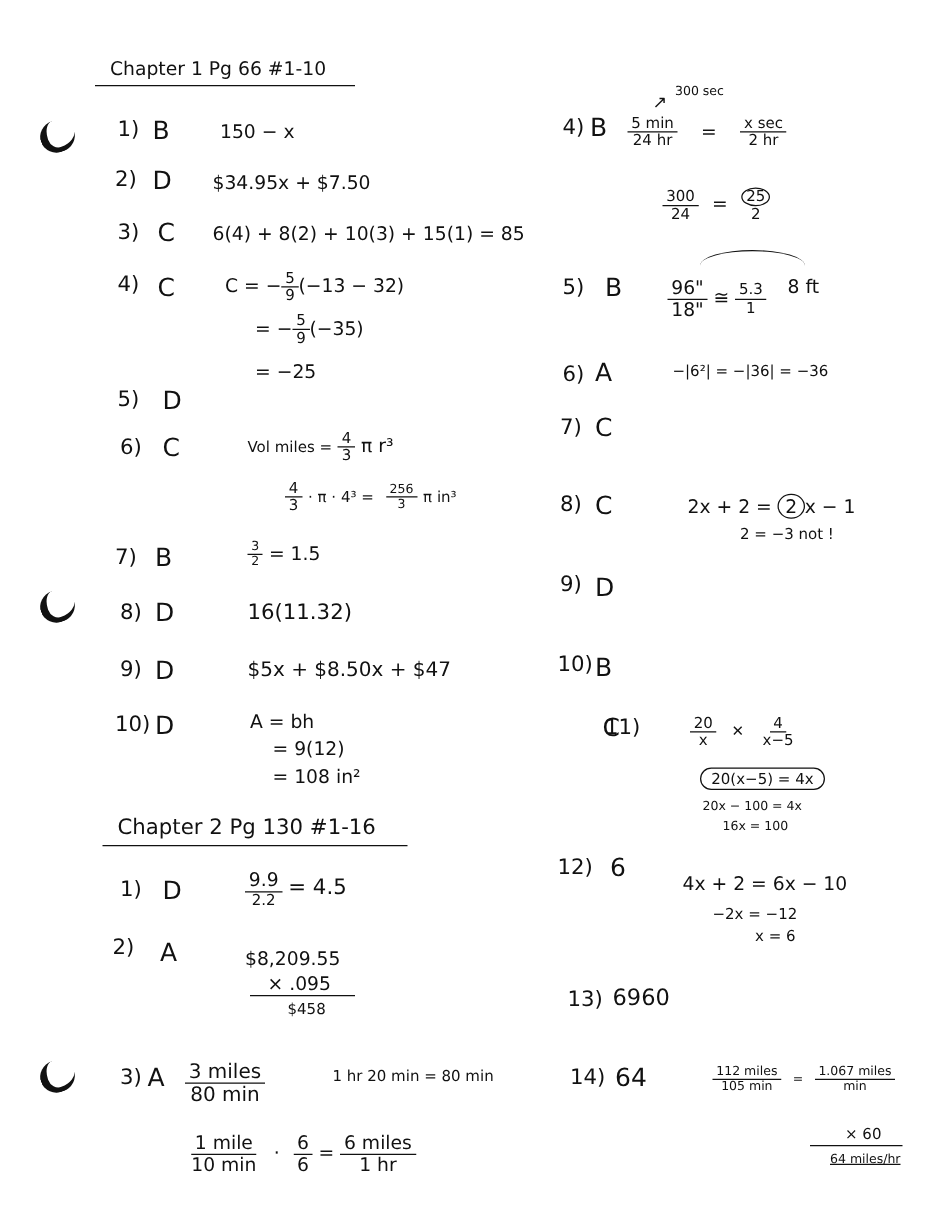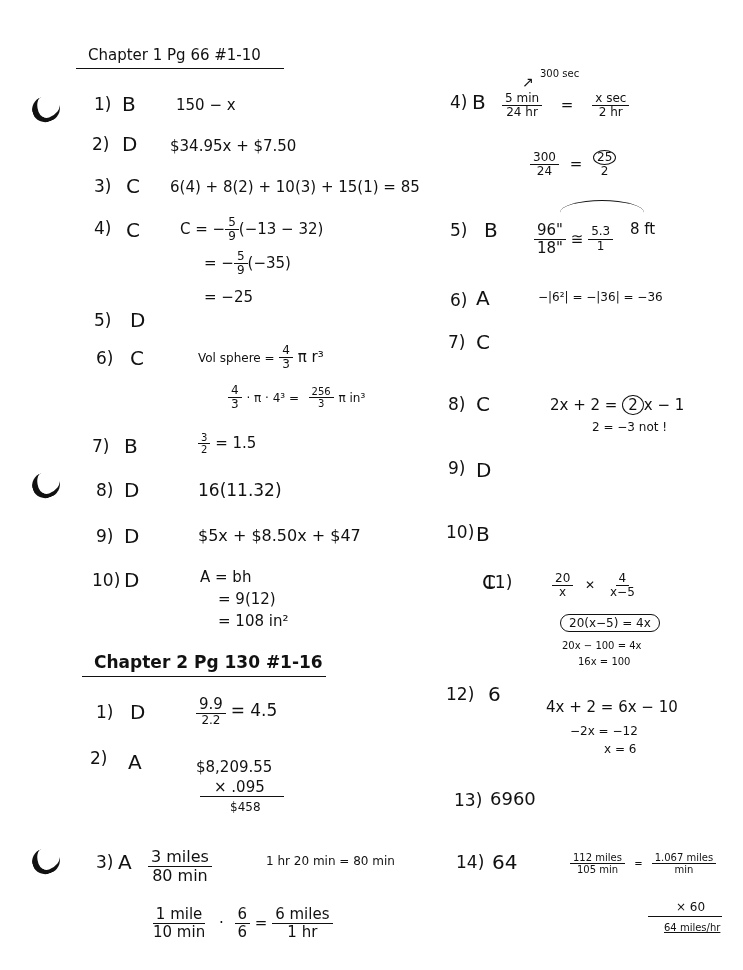--- a/index.html
+++ b/index.html
@@ -66,21 +66,21 @@
     </span><span>(−35)</span>
 </div>
 <div class="abs hw work" style="left:204px;top:288px;">= −25</div>
 
 <div class="abs hw q" style="left:94px;top:310px;">5)</div>
 <div class="abs hw ans" style="left:130px;top:308px;">D</div>
 
 <div class="abs hw q" style="left:96px;top:348px;">6)</div>
 <div class="abs hw ans" style="left:130px;top:346px;">C</div>
 <div class="abs hw work" style="left:198px;top:344px;">
-  <span class="small">Vol sphere =</span>
+  <span class="small">Vol miles =</span>
   <span class="frac small">
       <span class="num">4</span>
       <span class="den">3</span>
     </span>
   <span>π r³</span>
 </div>
 <div class="abs hw work" style="left:228px;top:384px;">
   <span class="frac small">
       <span class="num">4</span>
       <span class="den">3</span>
@@ -110,21 +110,21 @@
 <div class="abs hw q" style="left:96px;top:526px;">9)</div>
 <div class="abs hw ans" style="left:124px;top:524px;">D</div>
 <div class="abs hw work" style="left:198px;top:526px;font-size:16px;">$5x + $8.50x + $47</div>
 
 <div class="abs hw q" style="left:92px;top:570px;">10)</div>
 <div class="abs hw ans" style="left:124px;top:568px;">D</div>
 <div class="abs hw work" style="left:200px;top:568px;">A = bh</div>
 <div class="abs hw work" style="left:218px;top:590px;">= 9(12)</div>
 <div class="abs hw work" style="left:218px;top:612px;">= 108 in²</div>
 
-<div class="abs hw heading2" style="left:94px;top:652px;font-weight:bold;">Chapter 2  Pg 130 #1-16</div>
+<div class="abs hw heading2" style="left:94px;top:652px;">Chapter 2  Pg 130 #1-16</div>
 <div class="rule" style="left:82px;top:676px;width:244px;"></div>
 
 <div class="abs hw q" style="left:96px;top:702px;">1)</div>
 <div class="abs hw ans" style="left:130px;top:700px;">D</div>
 <div class="abs hw work" style="left:196px;top:696px;">
   <span class="frac">
       <span class="num">9.9</span>
       <span class="den small">2.2</span>
     </span>
   <span style="font-size:17px;">= 4.5</span>

